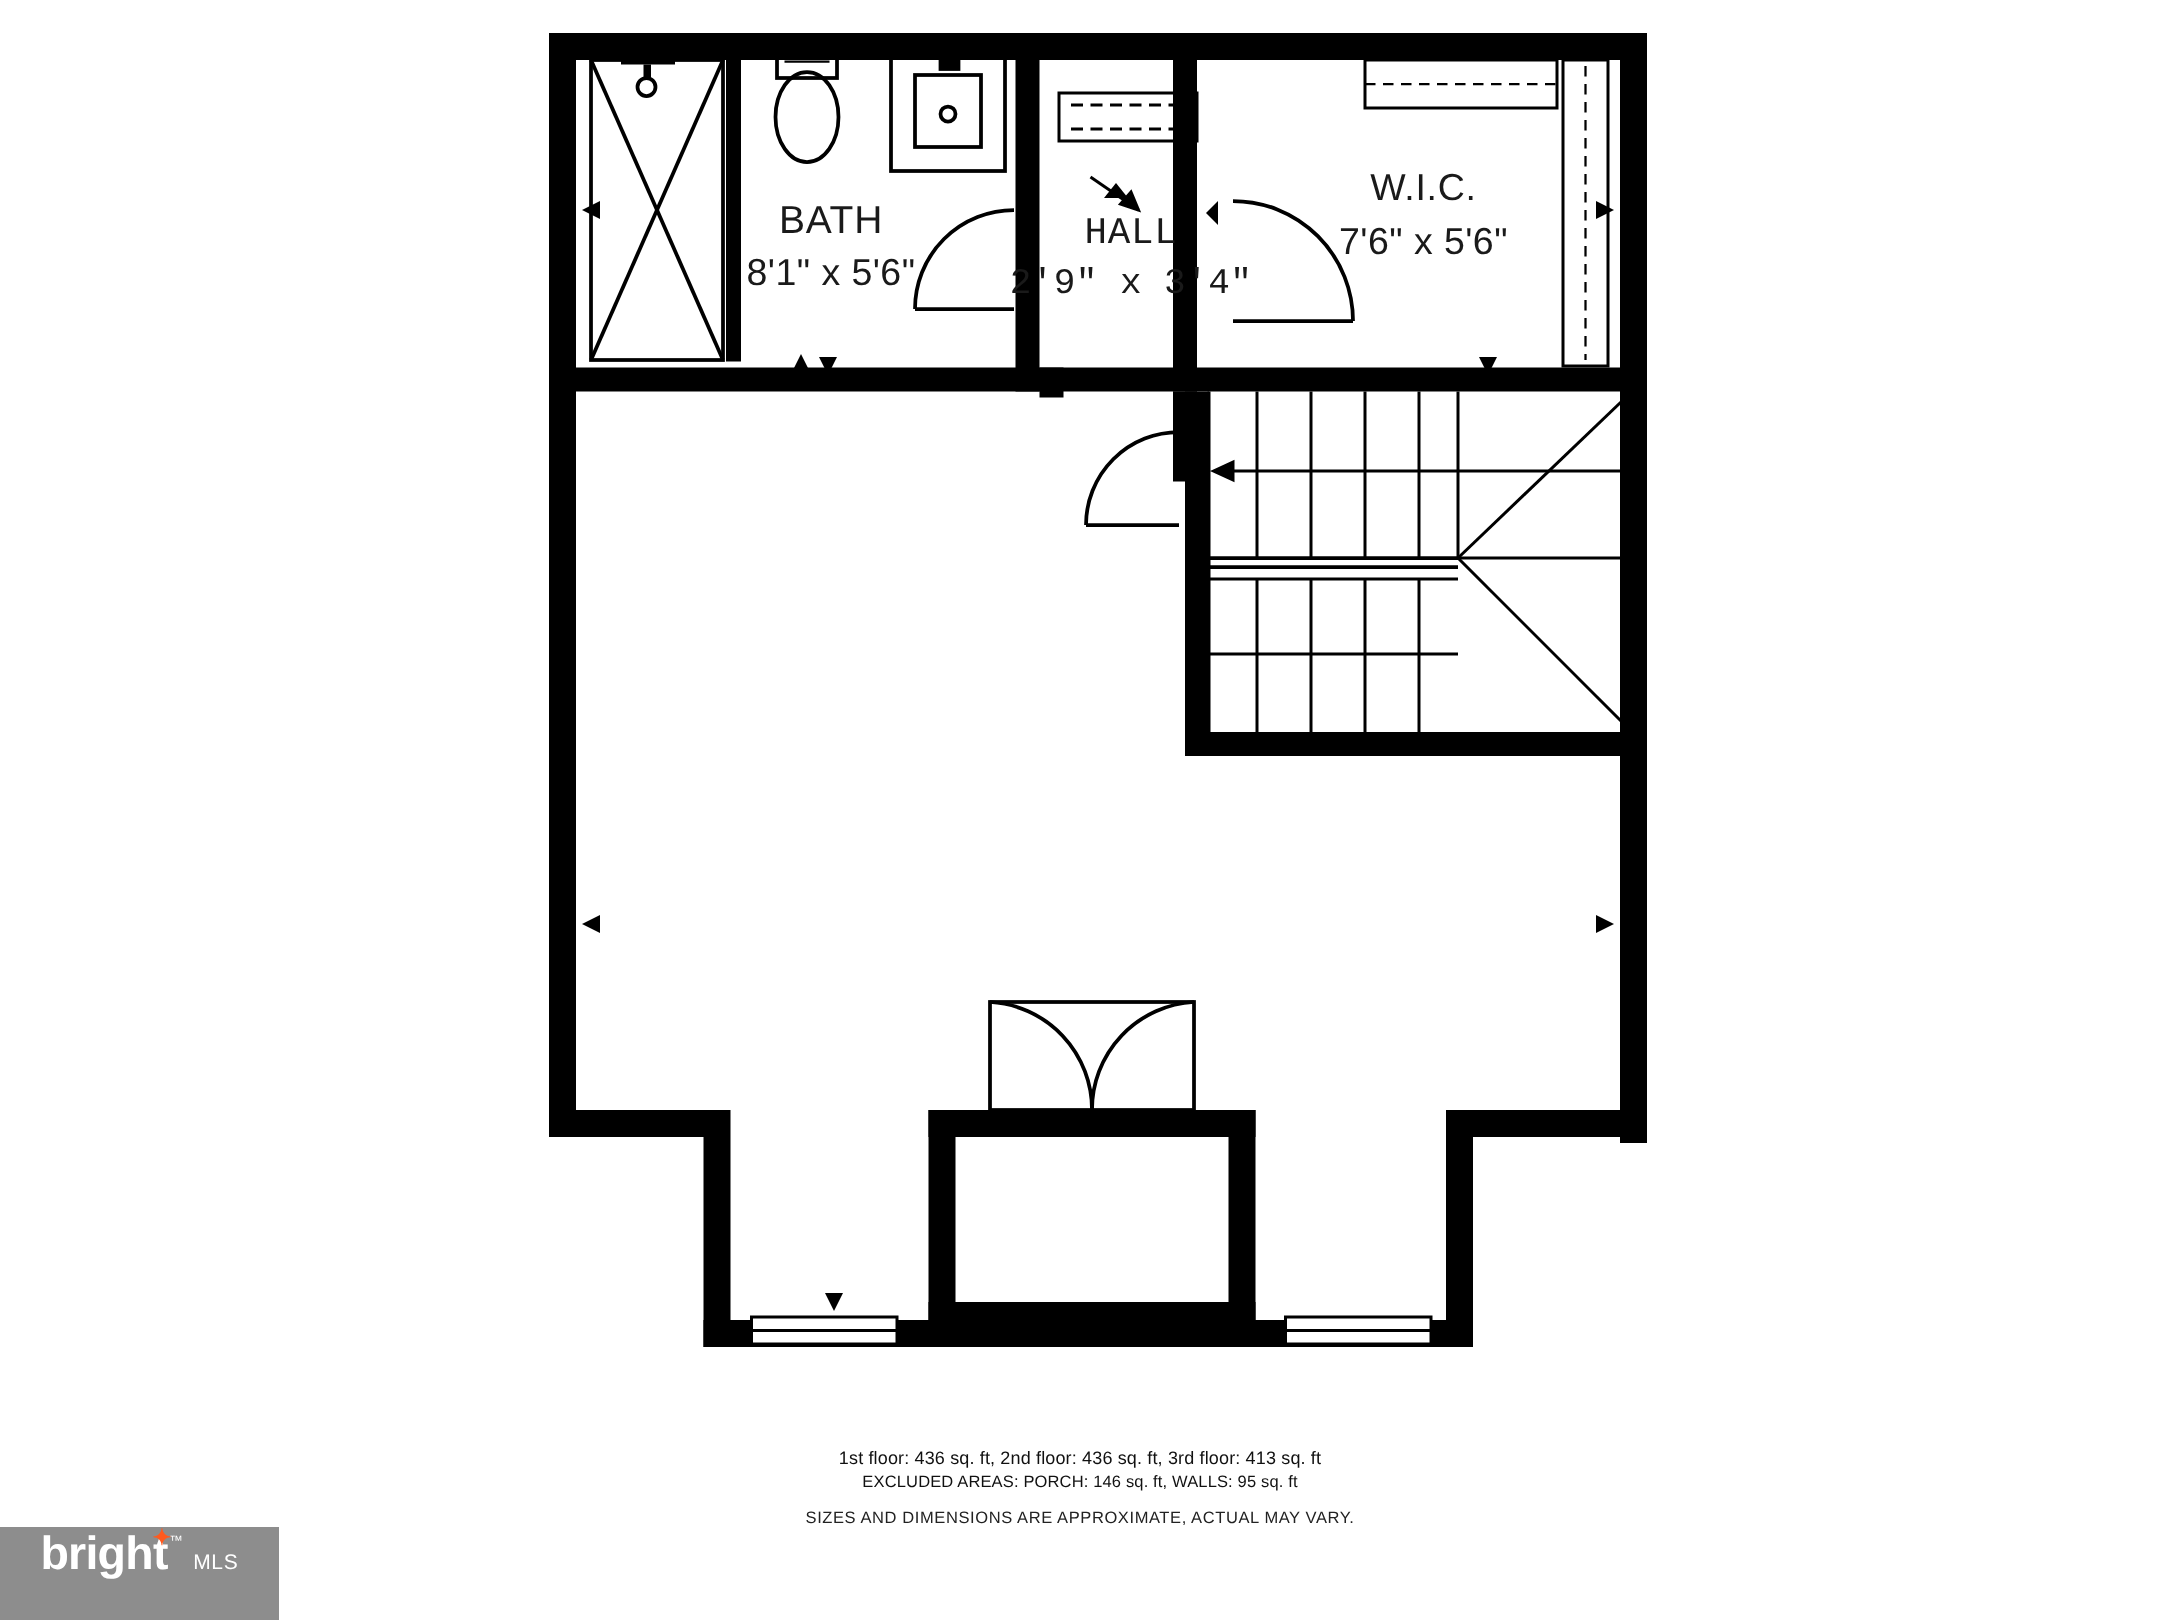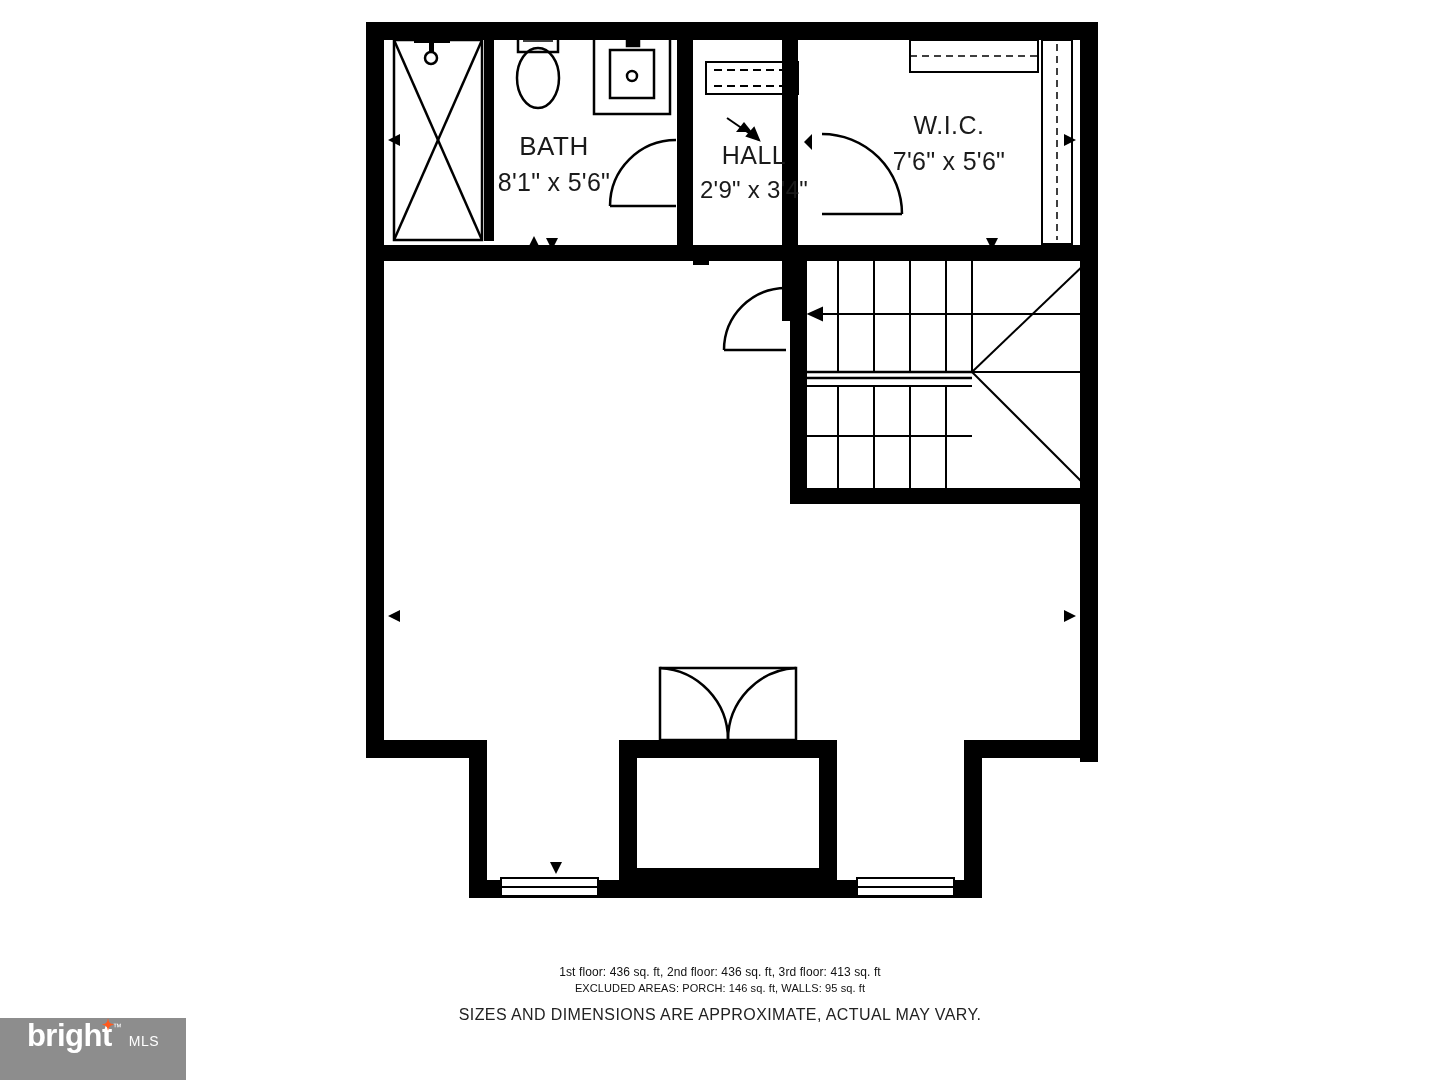--- a/index.html
+++ b/index.html
@@ -46,20 +46,21 @@
   
   #label-bath {
     left: 400px; top: 130px; width: 280px;
     font-size: 26px;
   }
   #label-bath .room-dims { font-size: 25px; margin-top: 4px; }
 
   #label-hall {
     left: 608px; top: 140px; width: 264px;
     font-size: 25px;
+    font-family: Liberation Mono, monospace;
   }
   #label-hall .room-dims { font-size: 24px; margin-top: 4px; }
 
   #label-wic {
     left: 805px; top: 110px; width: 260px;
     font-size: 25px;
   }
   #label-wic .room-dims { font-size: 25px; margin-top: 5px; }
 
   #label-primary {
@@ -86,21 +87,21 @@
     font-size: 12px;
     margin-top: 5px;
     letter-spacing: 0.1px;
   }
   #summary .excluded {
     font-size: 11px;
     margin-top: 3px;
     letter-spacing: 0.1px;
   }
   #summary .disclaimer {
-    font-size: 16px;
+    font-size: 11px;
     margin-top: 12px;
     letter-spacing: 0.4px;
     color: #222;
   }
 
   
   #brand {
     position: absolute;
     left: 0;
     top: 1018px;

